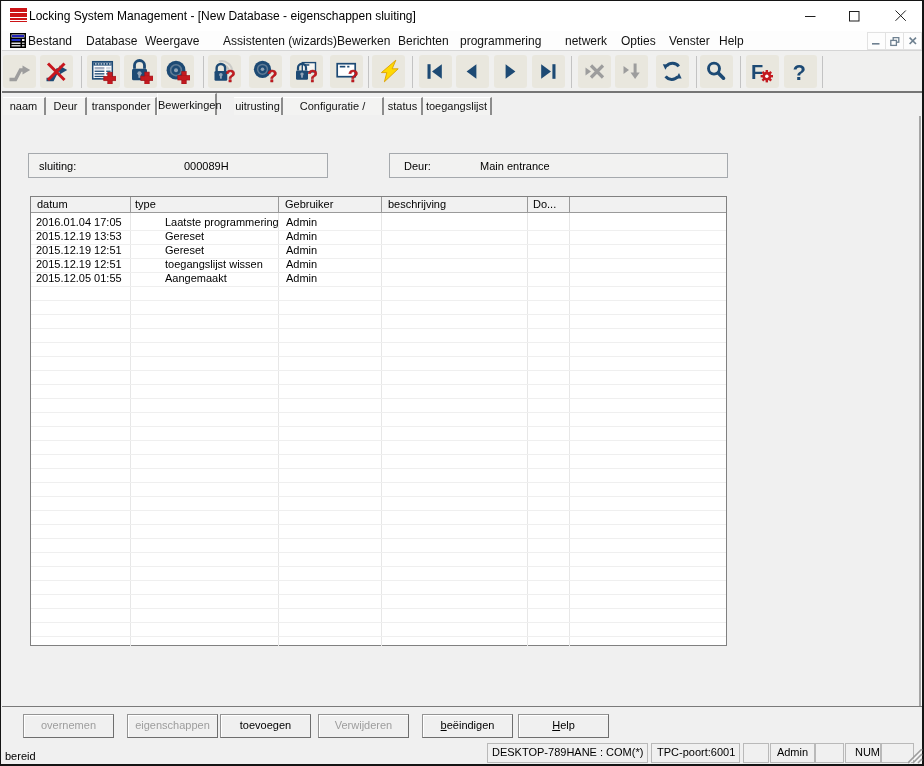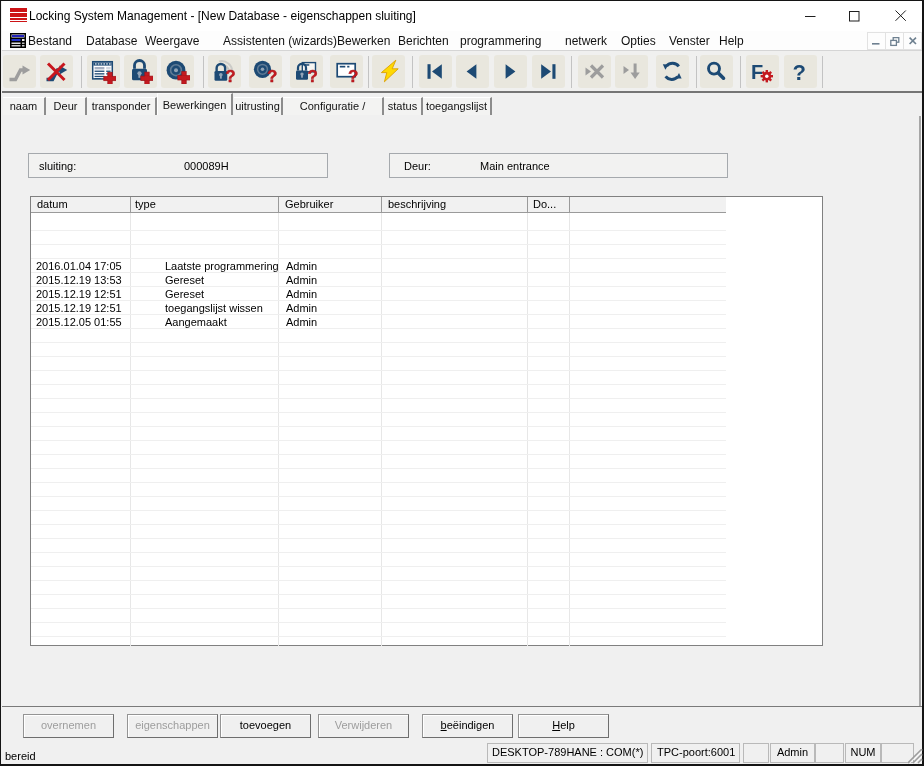--- a/index.html
+++ b/index.html
@@ -18,27 +18,27 @@
 .tbtn svg{position:absolute;left:4px;top:4px;}
 
 #tabstrip{position:absolute;left:1px;top:92px;width:920px;height:23px;background:#f0f0f0;}
 .tab{position:absolute;top:4px;height:18px;background:#f3f3f2;border-right:2px solid #8c8c8c;border-top:1px solid #fff;box-sizing:border-box;font-size:11px;color:#111;text-align:center;line-height:17px;}
 .tab.active{top:0;height:22px;background:#f3f3f2;border-left:1px solid #fff;border-top:1px solid #fafafa;padding-top:3px;line-height:17px;}
 
 #content{position:absolute;left:1px;top:115px;width:920px;height:592px;background:#f0f0f0;border-bottom:2px solid #7a7a7a;box-sizing:border-box;}
 .fieldbox{position:absolute;top:37px;height:25px;border:1px solid #a5a9ad;background:#f2f2f1;box-sizing:border-box;font-size:11px;color:#000;}
 .fieldbox span{position:absolute;top:6px;}
 
-#tbl{position:absolute;left:28px;top:80px;width:793px;height:450px;border:1px solid #808080;background:#fff;box-sizing:border-box;}
+#tbl{position:absolute;left:28px;top:80px;width:697px;height:450px;border:1px solid #808080;background:#fff;box-sizing:border-box;}
 #thead{position:absolute;left:0;top:0;width:695px;height:16px;background:#f1f1f1;border-bottom:1px solid #9a9a9a;box-sizing:border-box;}
 .hcell{position:absolute;top:1px;font-size:11px;color:#000;white-space:nowrap;}
 .hsep{position:absolute;top:0;width:1px;height:16px;background:#9a9a9a;}
 .vline{position:absolute;top:16px;width:1px;height:433px;background:#e7e7e7;}
 .rline{position:absolute;left:0;width:695px;height:1px;background:#efefef;}
-.cell{position:absolute;font-size:11px;color:#000;white-space:nowrap;height:14px;line-height:14px;margin-top:44px;}
+.cell{position:absolute;font-size:11px;color:#000;white-space:nowrap;height:14px;line-height:14px;}
 
 #btnpanel{position:absolute;left:1px;top:706px;width:920px;height:36px;background:#f0f0f0;}
 .wbtn{position:absolute;top:7px;width:91px;height:24px;background:#f0f0f0;border:1px solid #949494;border-bottom-color:#6e6e6e;border-right-color:#6e6e6e;box-shadow:inset 1px 1px 0 #ffffff;box-sizing:border-box;font-size:11px;text-align:center;line-height:21px;color:#000;}
 .wbtn.dis{color:#9d9d9d;}
 
 #statusbar{position:absolute;left:1px;top:742px;width:736px;height:21px;background:#f0f0f0;font-size:11px;color:#000;}
 .spanel{position:absolute;top:0px;height:20px;border:1px solid #b9b9b9;box-sizing:border-box;font-size:11px;line-height:17px;white-space:nowrap;overflow:hidden;}
 </style></head>
 <body>
 <div id="win">
@@ -283,21 +283,21 @@
       <div class="tsep" style="left:409.5px"></div>
       <div class="tsep" style="left:569px"></div>
       <div class="tsep" style="left:693.5px"></div>
       <div class="tsep" style="left:738px"></div>
       <div class="tsep" style="left:820px"></div>
     </div>
   <div id="tabstrip">
     <div class="tab" style="left:1px;width:43px">naam</div>
     <div class="tab" style="left:44px;width:41px">Deur</div>
     <div class="tab" style="left:85px;width:70px">transponder</div>
-    <div class="tab active" style="left:155px;width:76px">Bewerkingen</div>
+    <div class="tab active" style="left:155px;width:60px">Bewerkingen</div>
     <div class="tab" style="left:232px;width:49px">uitrusting</div>
     <div class="tab" style="left:281px;width:101px">Configuratie / Admin</div>
     <div class="tab" style="left:382px;width:39px">status</div>
     <div class="tab" style="left:421px;width:69px">toegangslijst</div>
   </div>
   <div id="content">
     <div class="abs" style="left:917px;top:0;width:2px;height:590px;background:#a6a6a6"></div>
     <div class="abs" style="left:919px;top:0;width:1px;height:590px;background:#fbfbfb"></div>
     <div class="fieldbox" style="left:26px;width:300px">
         <span style="left:10px">sluiting:</span>
@@ -382,21 +382,21 @@
     <div class="wbtn" style="left:420px"><u>b</u>eëindigen</div>
     <div class="wbtn" style="left:516px"><u>H</u>elp</div>
   </div>
   <div id="statusbar">
     <div class="abs" style="left:3px;top:7px;font-size:11px">bereid</div>
     <div class="spanel" style="left:485px;width:161px;padding-left:4px">DESKTOP-789HANE : COM(*)</div>
     <div class="spanel" style="left:649px;width:89px;padding-left:5px">TPC-poort:6001</div>
     <div class="spanel" style="left:741px;width:26px"></div>
     <div class="spanel" style="left:768px;width:45px;text-align:center">Admin</div>
     <div class="spanel" style="left:813px;width:29px"></div>
-    <div class="spanel" style="left:843px;width:36px;text-align:center">NUM</div>
+    <div class="spanel" style="left:843px;width:36px;text-align:right">NUM</div>
     <div class="spanel" style="left:879px;width:33px"></div>
     <svg class="abs" style="left:906px;top:6px" width="15" height="15">
         <g stroke="#9e9e9e" stroke-width="1.7">
           <line x1="14" y1="0" x2="0" y2="14"></line>
           <line x1="14" y1="5" x2="5" y2="14"></line>
           <line x1="14" y1="10" x2="10" y2="14"></line>
         </g>
         <g stroke="#fdfdfd" stroke-width="1">
           <line x1="14" y1="1.8" x2="1.8" y2="14"></line>
           <line x1="14" y1="6.8" x2="6.8" y2="14"></line>

